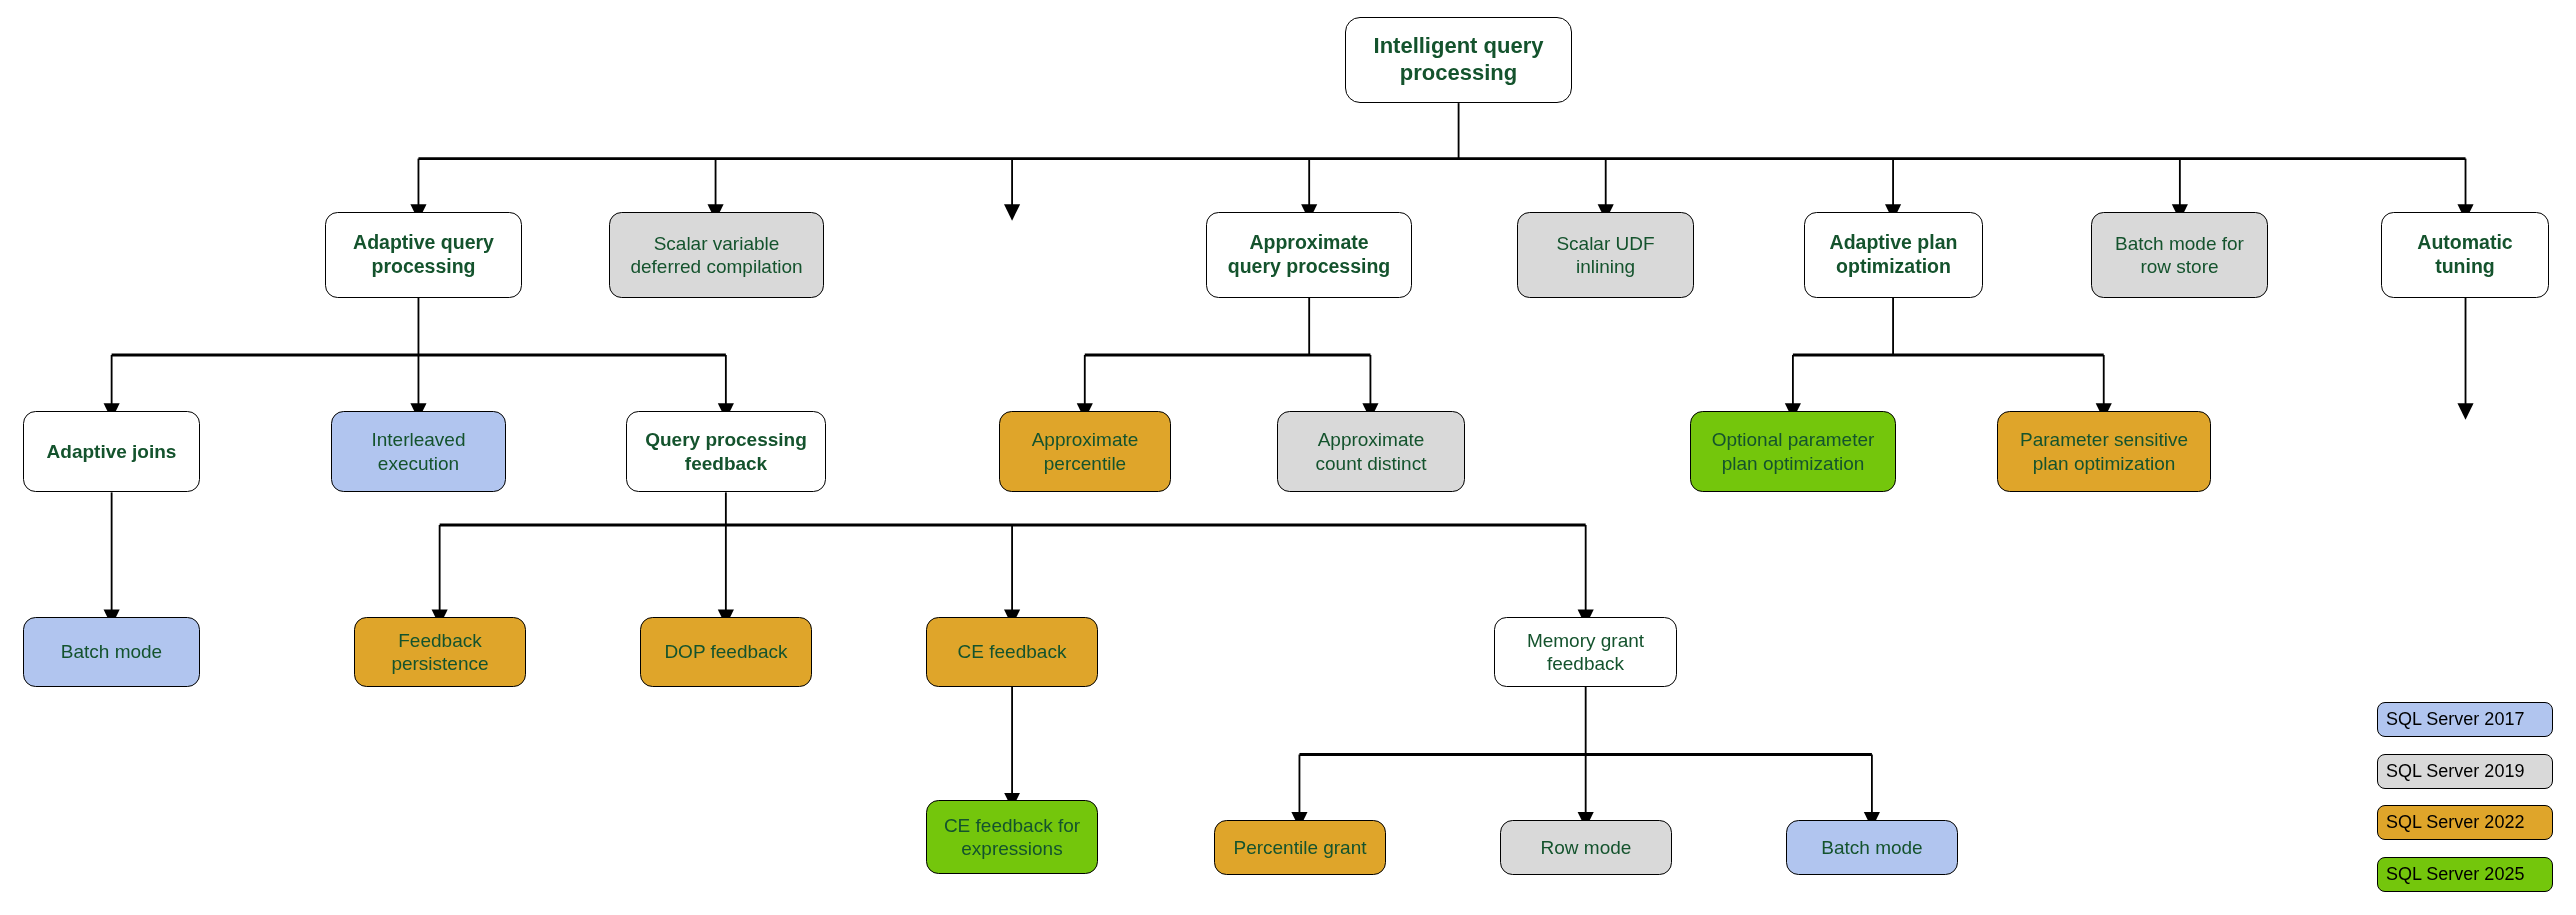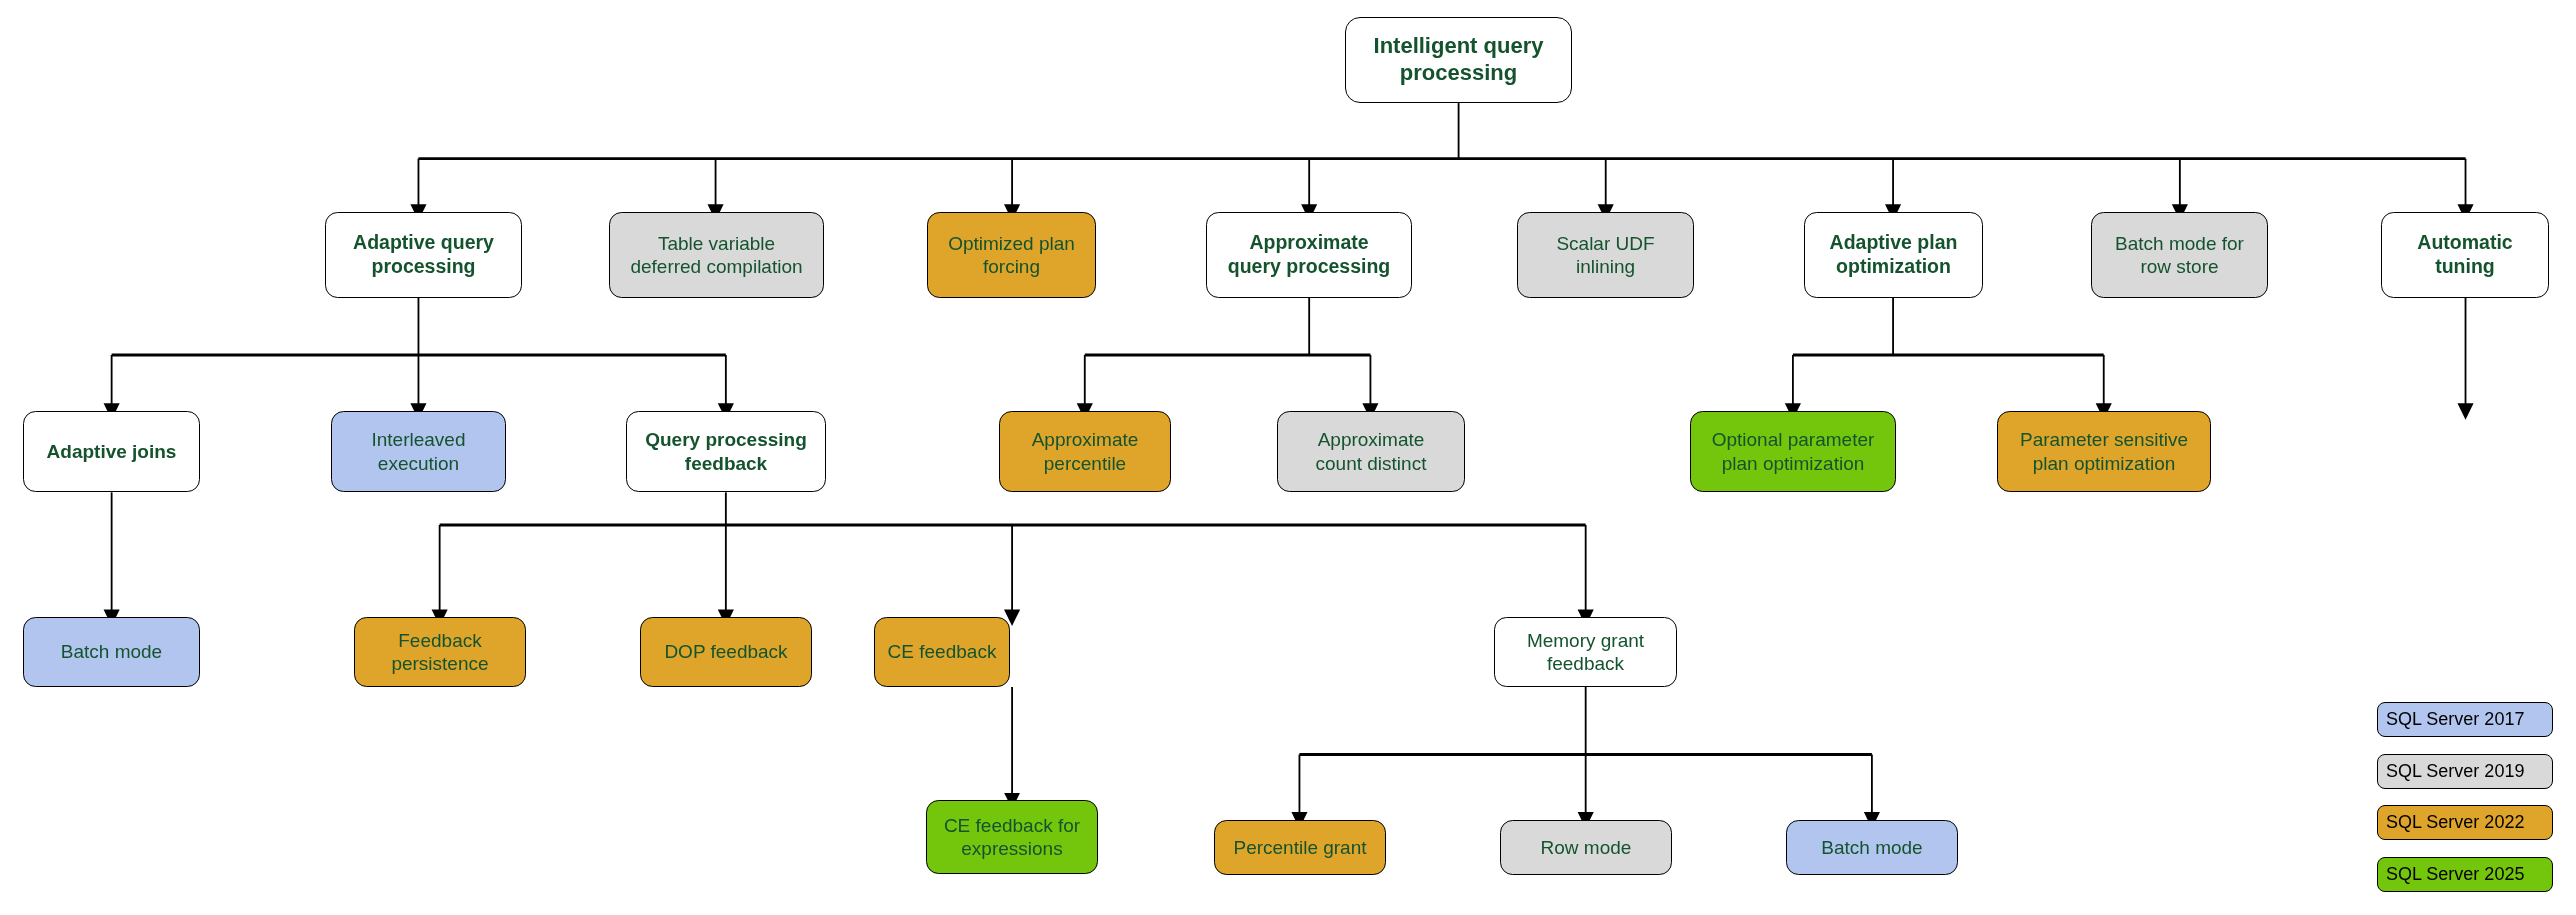--- a/index.html
+++ b/index.html
@@ -143,25 +143,23 @@
       <path d="M3270,1318 L3270,1432" marker-end="url(#arrow)"></path>
     </g>
   </svg>
 
   <div class="node root white" style="left:1345px; top:17px; width:227px; height:86px;">Intelligent query
 processing</div>
 
   <div class="node lvl1 white" style="left:325px; top:212px; width:197px; height:86px;">Adaptive query
 processing</div>
 
-  <div class="node lvl2 gray" style="left:609px; top:212px; width:215px; height:86px;">Table variable
+  <div class="node lvl2 gray" style="left:609px; top:212px; width:215px; height:86px;">Scalar variable
 deferred compilation</div>
 
-  <div class="node lvl2 orange" style="left:927px; top:212px; width:169px; height:86px;">Optimized plan
-forcing</div>
 
   <div class="node lvl1 white" style="left:1206px; top:212px; width:206px; height:86px;">Approximate
 query processing</div>
 
   <div class="node lvl1 white" style="left:1804px; top:212px; width:179px; height:86px;">Adaptive plan
 optimization</div>
 
   <div class="node lvl2 gray" style="left:1517px; top:212px; width:177px; height:86px;">Scalar UDF
 inlining</div>
 
@@ -192,21 +190,21 @@
 plan optimization</div>
 
 
   <div class="node lvl3 blue" style="left:23px; top:617px; width:177px; height:70px;">Batch mode</div>
 
   <div class="node lvl3 orange" style="left:354px; top:617px; width:172px; height:70px;">Feedback
 persistence</div>
 
   <div class="node lvl3 orange" style="left:640px; top:617px; width:172px; height:70px;">DOP feedback</div>
 
-  <div class="node lvl3 orange" style="left:874px; top:617px; width:136px; height:70px;">CE feedback</div>
+  <div class="node lvl3 orange" style="left:926px; top:617px; width:172px; height:70px;">CE feedback</div>
 
   <div class="node lvl3 bold white" style="left:1494px; top:617px; width:183px; height:70px;">Memory grant
 feedback</div>
 
   <div class="node lvl3 orange" style="left:1214px; top:820px; width:172px; height:55px;">Percentile grant</div>
 
   <div class="node lvl3 green" style="left:926px; top:800px; width:172px; height:74px;">CE feedback for
 expressions</div>
 
   <div class="node lvl3 gray" style="left:1500px; top:820px; width:172px; height:55px;">Row mode</div>

